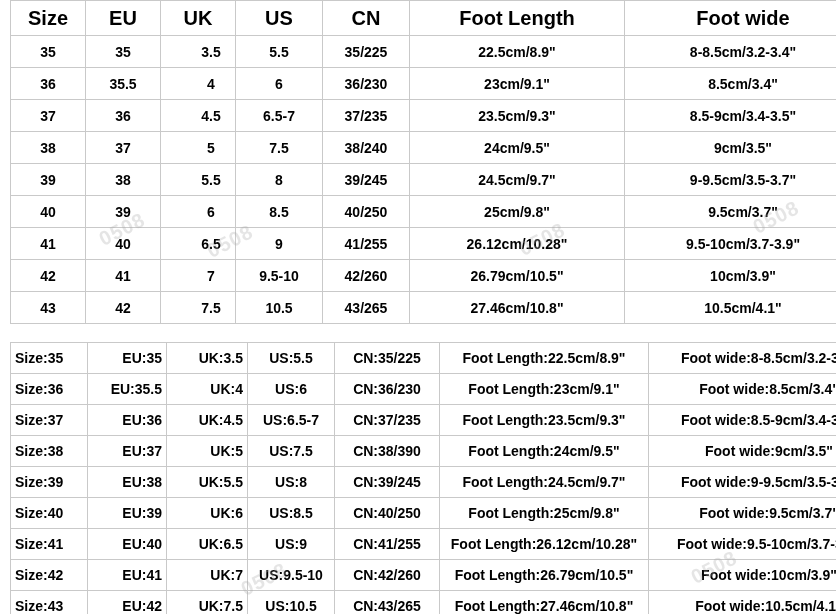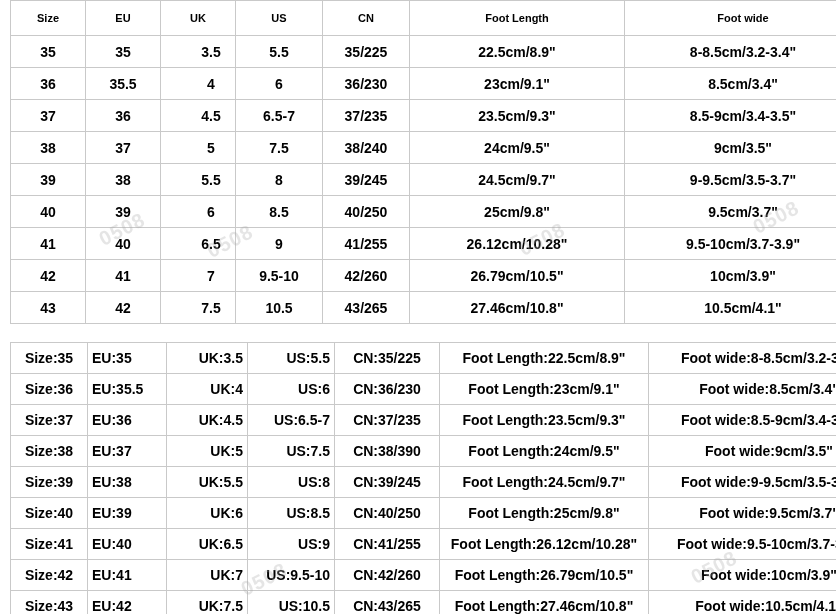--- a/index.html
+++ b/index.html
@@ -37,21 +37,21 @@
     vertical-align: middle;
     font-weight: bold;
     font-size: 14px;
     height: 31px;
     padding: 0 2px;
     overflow: hidden;
     white-space: nowrap;
   }
   .table-top thead th {
     height: 34px;
-    font-size: 11px;
+    font-size: 20px;
   }
   .table-top tr td:nth-child(1) { width: 70px; }
   .table-top tr td:nth-child(2) { width: 70px; }
   .table-top tr td:nth-child(3) { width: 70px; padding-left: 28px; }
   .table-top tr td:nth-child(4) { width: 82px; }
   .table-top tr td:nth-child(5) { width: 82px; margin-left: 23px; }
   .table-top tr td:nth-child(6) { width: 210px; }
   .table-top tr td:nth-child(7) { width: 232px; }
   .table-top tr th:nth-child(1) { width: 70px; }
   .table-top tr th:nth-child(2) { width: 70px; }
@@ -68,24 +68,24 @@
   .table-bottom td {
     border: 1px solid #c9c9c9;
     vertical-align: middle;
     font-weight: bold;
     font-size: 14px;
     height: 30px;
     padding: 0 4px;
     overflow: hidden;
     white-space: nowrap;
   }
-  .table-bottom td.c1 { width: 68px; text-align: center; }
-  .table-bottom td.c2 { width: 70px; text-align: left; }
+  .table-bottom td.c1 { width: 68px; text-align: left; }
+  .table-bottom td.c2 { width: 70px; text-align: right; }
   .table-bottom td.c3 { width: 72px; text-align: right; }
-  .table-bottom td.c4 { width: 78px; text-align: right; }
+  .table-bottom td.c4 { width: 78px; text-align: center; }
   .table-bottom td.c5 { width: 96px; text-align: center; }
   .table-bottom td.c6 { width: 200px; text-align: center; }
   .table-bottom td.c7 { width: 232px; text-align: center; }
 
   
   .wm {
     position: absolute;
     font-family: "Liberation Sans", sans-serif;
     font-size: 20px;
     font-weight: bold;

